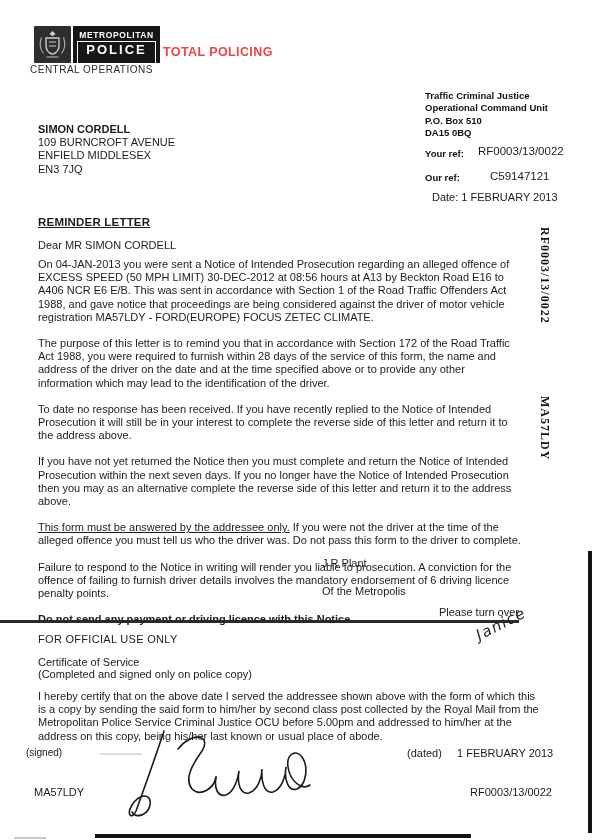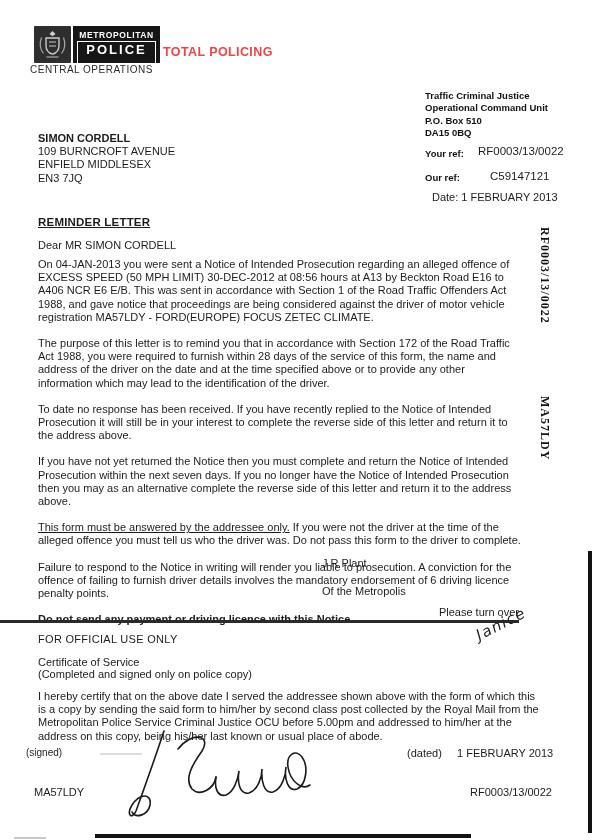--- a/index.html
+++ b/index.html
@@ -18,21 +18,21 @@
   .dept{left:30px;top:64px;font-size:10px;letter-spacing:.5px;color:#2b2b2b;}
   
   .unit{left:425px;top:90px;font-size:9.5px;font-weight:bold;line-height:12.4px;color:#111;}
   .ref-label{font-size:9.5px;font-weight:bold;color:#111;}
   .your-ref-label{left:425px;top:148px;}
   .your-ref-value{left:478px;top:145px;font-size:11.5px;}
   .our-ref-label{left:425px;top:172px;}
   .our-ref-value{left:490px;top:170px;font-size:11.5px;}
   .date-line{left:432px;top:191px;font-size:11px;}
   
-  .recipient{left:38px;top:123px;font-size:11px;line-height:13.2px;margin-top:9px;}
+  .recipient{left:38px;top:123px;font-size:11px;line-height:13.2px;}
   .recipient .r0{font-weight:bold;}
   
   .title{left:38px;top:216px;font-size:11.5px;font-weight:bold;text-decoration:underline;letter-spacing:.2px;}
   .salutation{left:38px;top:239px;font-size:11px;}
   .body-flow{left:38px;top:258px;width:484px;font-size:11px;line-height:13.2px;}
   .body-flow p{margin:0 0 13px 0;}
   .u{text-decoration:underline;}
   .bold-notice{font-weight:bold;}
   .signatory-name{left:322px;top:557px;font-size:11px;}
   .signatory-lines{left:322px;top:585px;font-size:11px;line-height:13.2px;}

